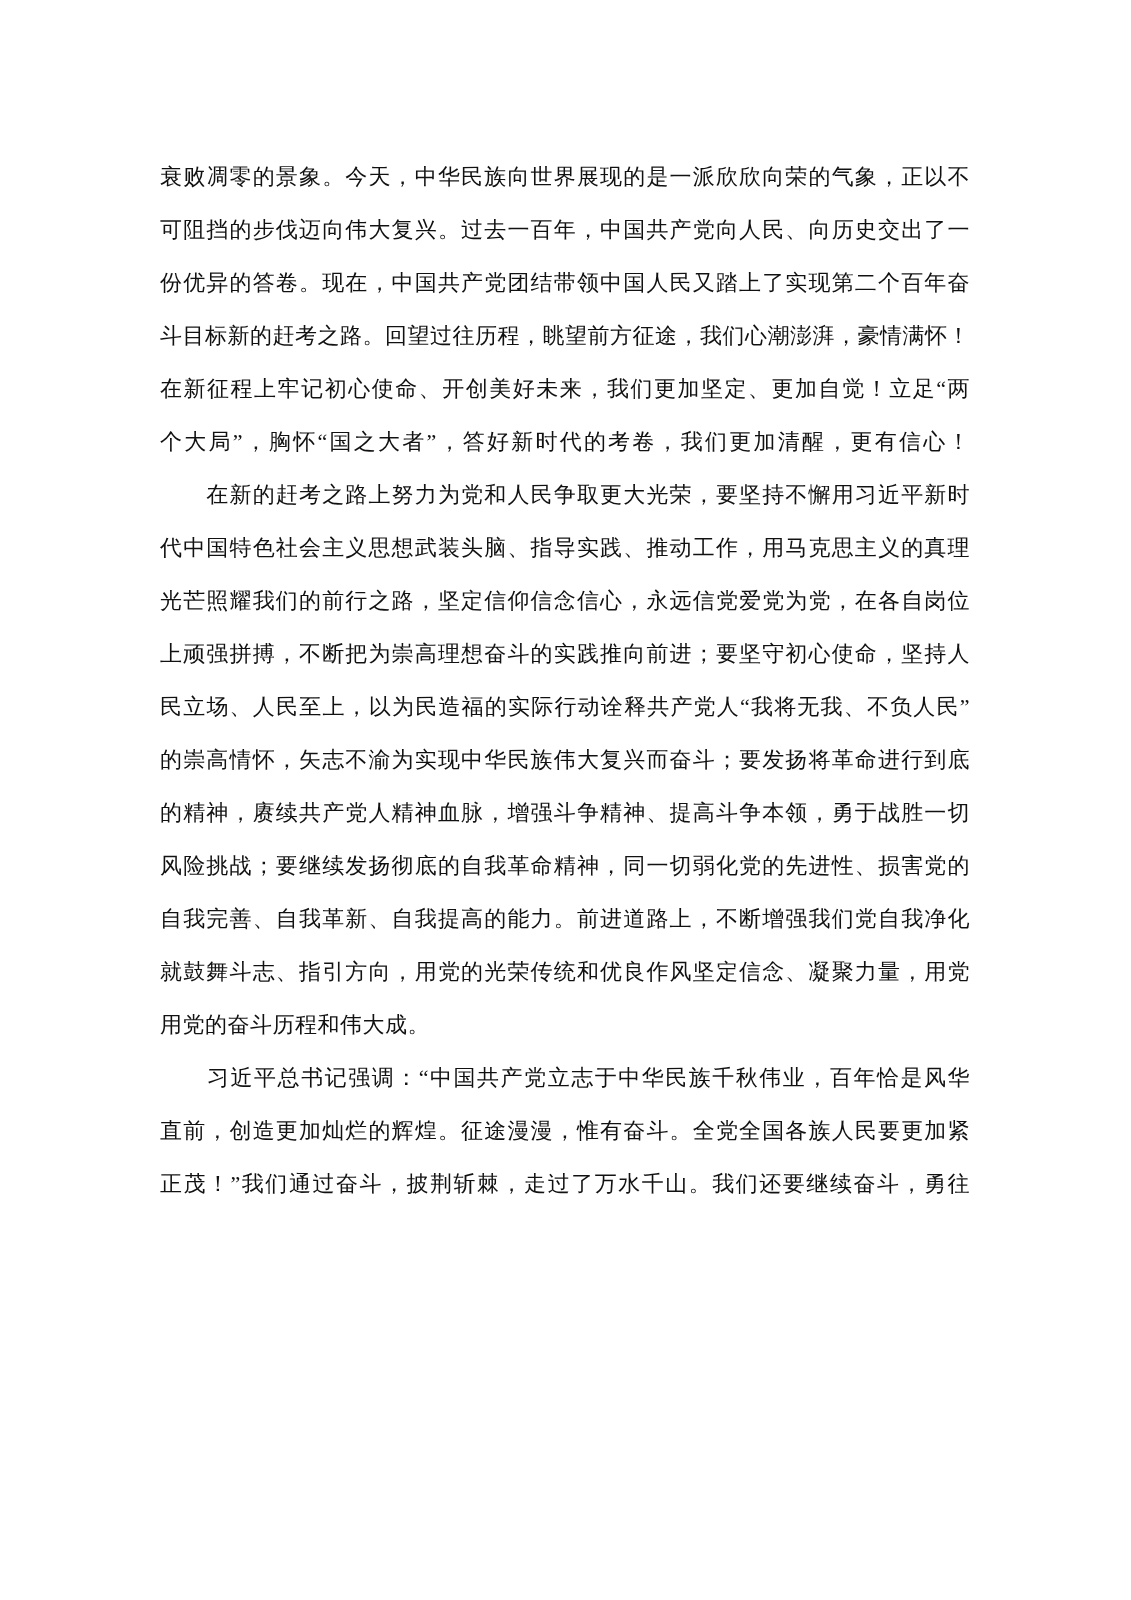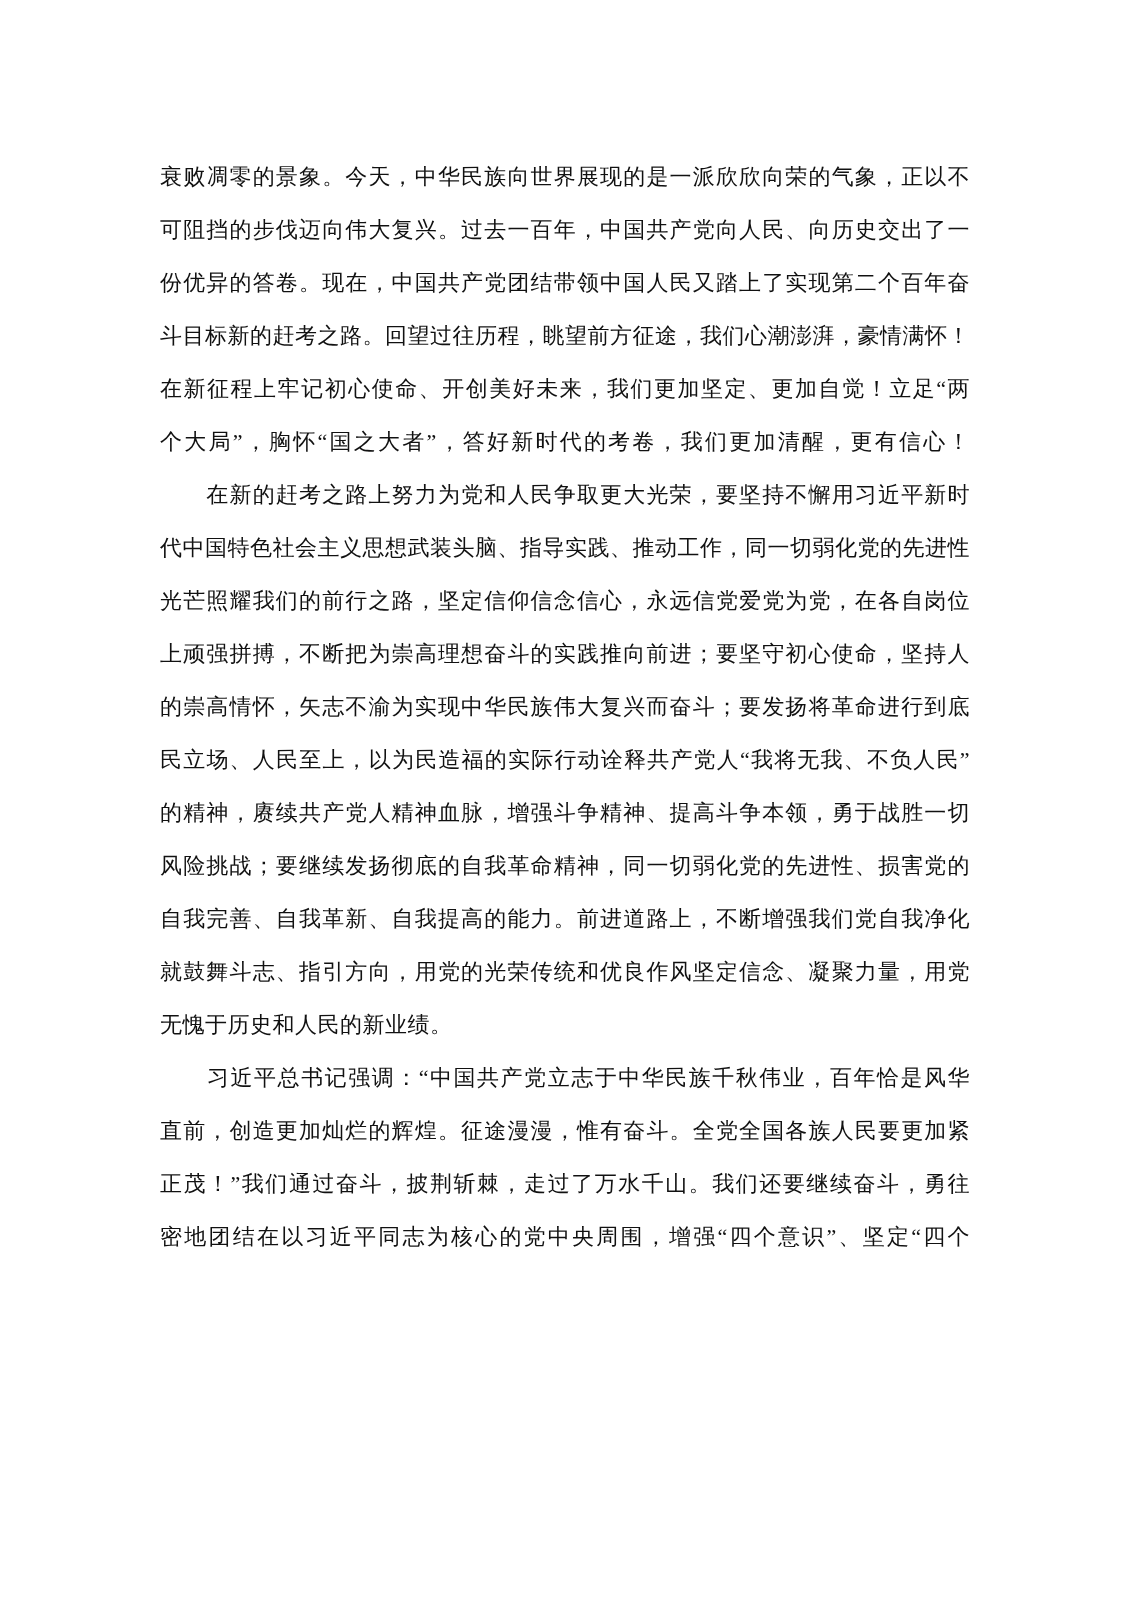--- a/index.html
+++ b/index.html
@@ -62,37 +62,36 @@
       <div class="line">衰败凋零的景象。今天，中华民族向世界展现的是一派欣欣向荣的气象，正以不</div>
       <div class="line">可阻挡的步伐迈向伟大复兴。过去一百年，中国共产党向人民、向历史交出了一</div>
       <div class="line">份优异的答卷。现在，中国共产党团结带领中国人民又踏上了实现第二个百年奋</div>
       <div class="line">斗目标新的赶考之路。回望过往历程，眺望前方征途，我们心潮澎湃，豪情满怀！</div>
       <div class="line">在新征程上牢记初心使命、开创美好未来，我们更加坚定、更加自觉！立足“两</div>
       <div class="line">个大局”，胸怀“国之大者”，答好新时代的考卷，我们更加清醒，更有信心！</div>
     </section>
 
     <section class="paragraph">
       <div class="line">　　在新的赶考之路上努力为党和人民争取更大光荣，要坚持不懈用习近平新时</div>
-      <div class="line">代中国特色社会主义思想武装头脑、指导实践、推动工作，同一切弱化党的先进性</div>
+      <div class="line">代中国特色社会主义思想武装头脑、指导实践、推动工作，用马克思主义的真理</div>
       <div class="line">光芒照耀我们的前行之路，坚定信仰信念信心，永远信党爱党为党，在各自岗位</div>
       <div class="line">上顽强拼搏，不断把为崇高理想奋斗的实践推向前进；要坚守初心使命，坚持人</div>
+      <div class="line">民立场、人民至上，以为民造福的实际行动诠释共产党人“我将无我、不负人民”</div>
       <div class="line">的崇高情怀，矢志不渝为实现中华民族伟大复兴而奋斗；要发扬将革命进行到底</div>
-      <div class="line">民立场、人民至上，以为民造福的实际行动诠释共产党人“我将无我、不负人民”</div>
       <div class="line">的精神，赓续共产党人精神血脉，增强斗争精神、提高斗争本领，勇于战胜一切</div>
       <div class="line">风险挑战；要继续发扬彻底的自我革命精神，同一切弱化党的先进性、损害党的</div>
       <div class="line">自我完善、自我革新、自我提高的能力。前进道路上，不断增强我们党自我净化</div>
       <div class="line">就鼓舞斗志、指引方向，用党的光荣传统和优良作风坚定信念、凝聚力量，用党</div>
-      <div class="line para-end">无愧于历史和人民的新业绩。</div>
+      <div class="line para-end">用党的奋斗历程和伟大成。</div>
     </section>
 
     <section class="paragraph">
       <div class="line">　　习近平总书记强调：“中国共产党立志于中华民族千秋伟业，百年恰是风华</div>
       <div class="line">直前，创造更加灿烂的辉煌。征途漫漫，惟有奋斗。全党全国各族人民要更加紧</div>
       <div class="line">正茂！”我们通过奋斗，披荆斩棘，走过了万水千山。我们还要继续奋斗，勇往</div>
-      <div class="line">密地团结在以习近平同志为核心的党中央周围，增强“四个意识”、坚定“四个</div>
     </section>
 
   </main>
 
   <footer class="page-footer">
     <span class="page-number">60</span>
   </footer>
 </div>
 
 </body></html>

